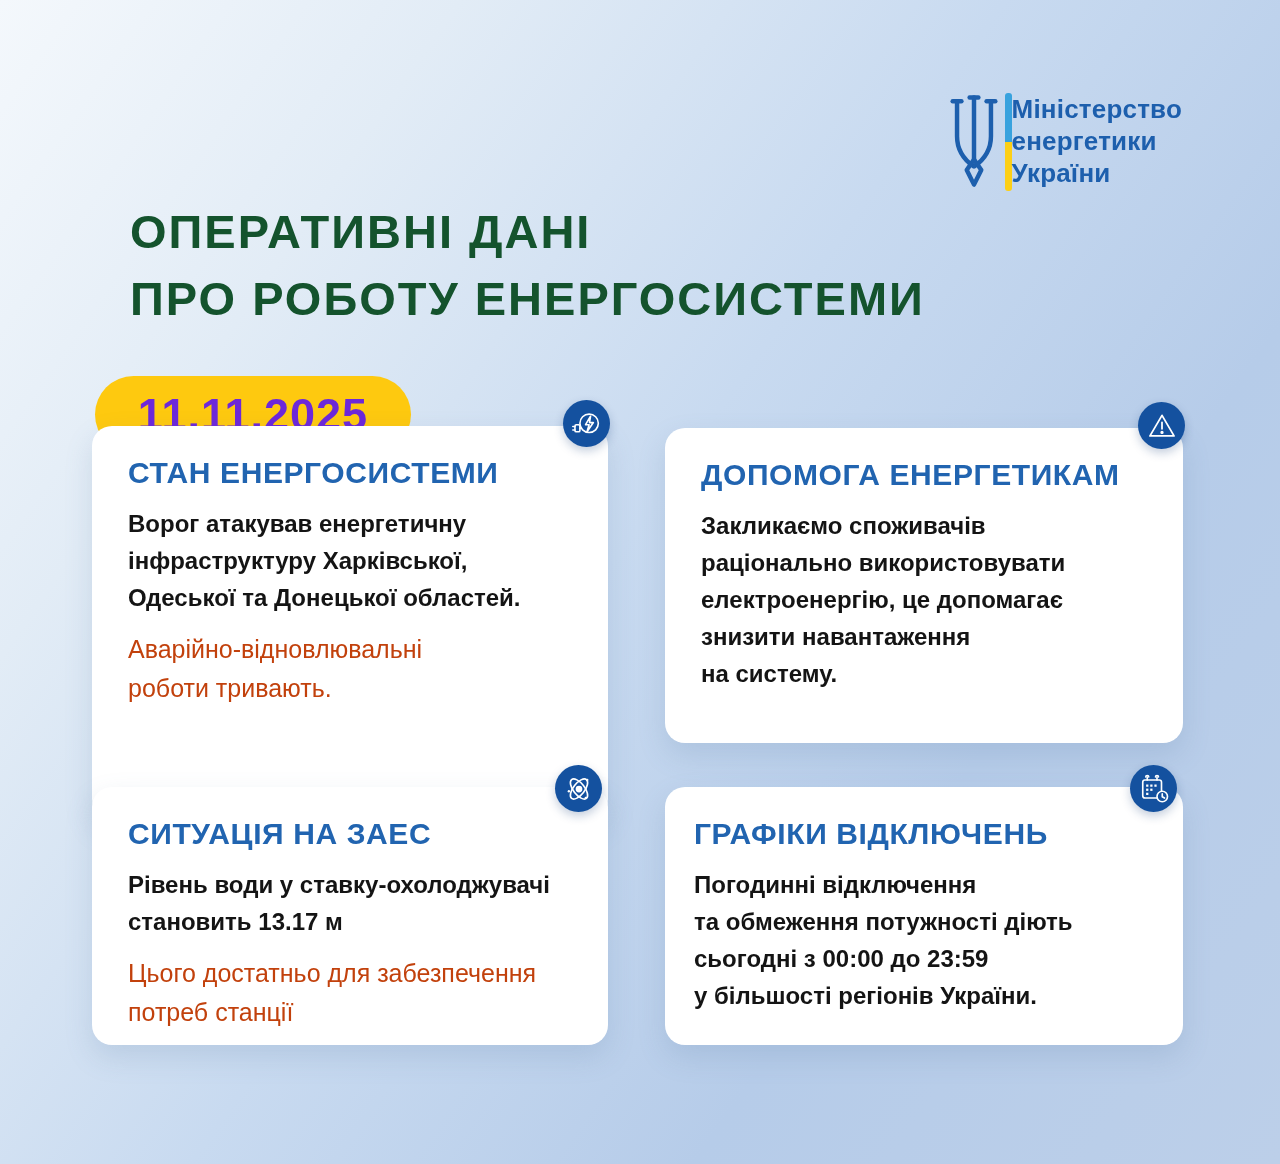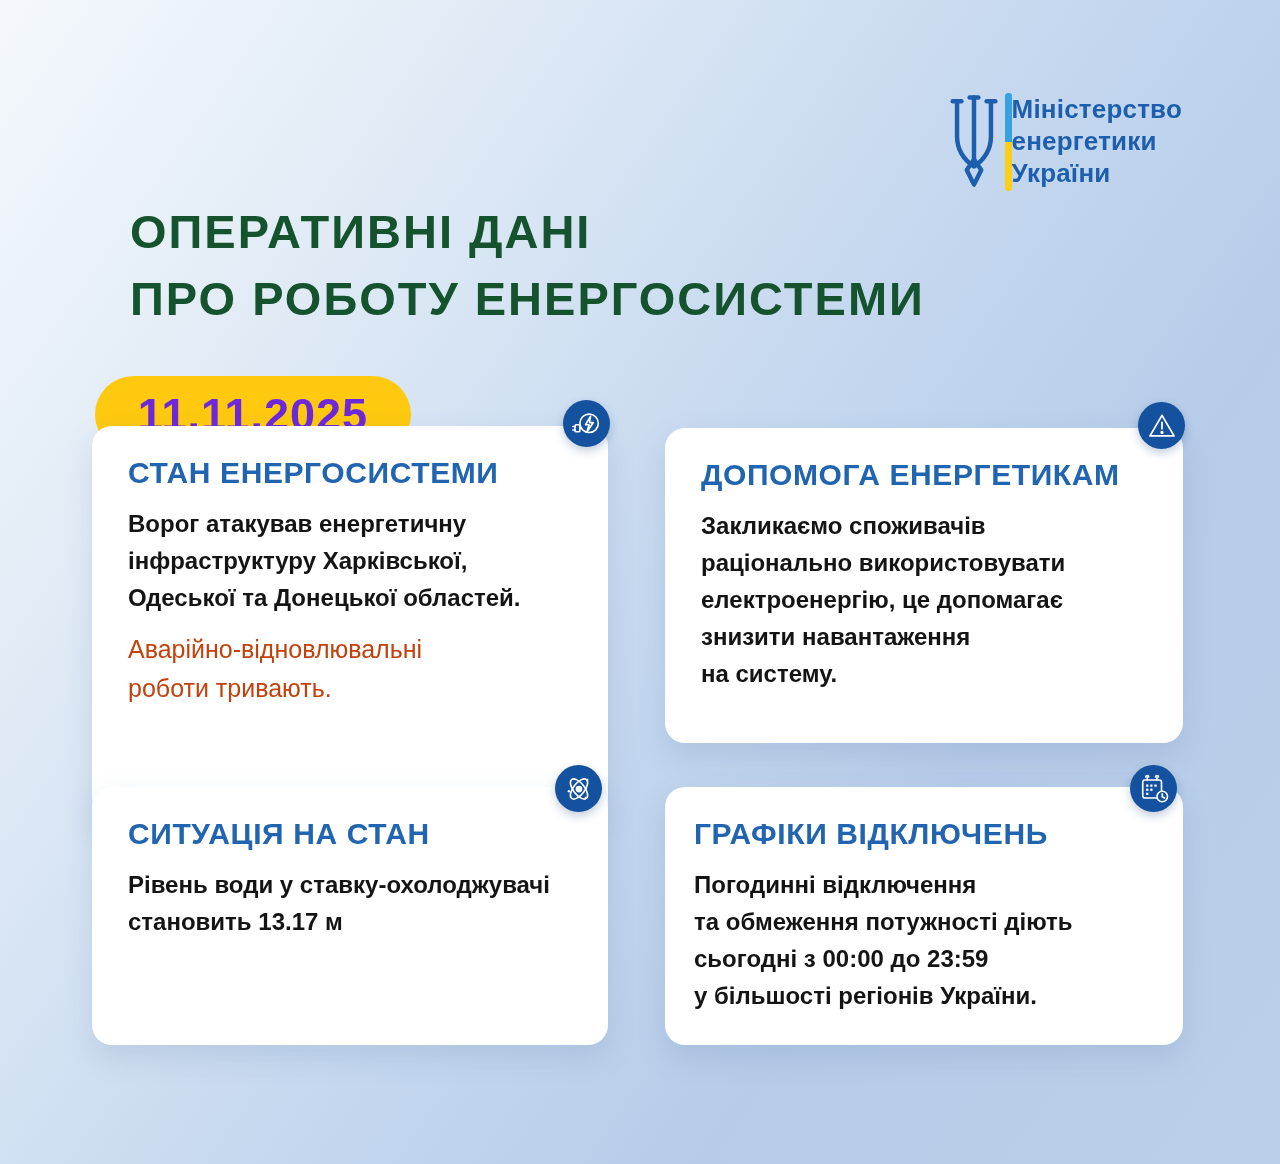--- a/index.html
+++ b/index.html
@@ -124,23 +124,25 @@
   <span class="icon-circle">
     <svg width="36" height="36" viewBox="0 0 48 48" fill="none" stroke="#ffffff" stroke-width="2.2" stroke-linecap="round">
       <ellipse cx="24" cy="24" rx="16" ry="7.5" transform="rotate(52 24 24)"></ellipse>
       <ellipse cx="24" cy="24" rx="16" ry="7.5" transform="rotate(-52 24 24)"></ellipse>
       <circle cx="24" cy="24" r="3.4" fill="#ffffff"></circle>
       <circle cx="35" cy="12" r="1.6" fill="#ffffff" stroke="none"></circle>
       <circle cx="10.5" cy="27" r="1.6" fill="#ffffff" stroke="none"></circle>
       <circle cx="33" cy="36" r="1.6" fill="#ffffff" stroke="none"></circle>
     </svg>
   </span>
-  <h2 class="card-title">СИТУАЦІЯ НА СТАН</h2>
+  <h2 class="card-title">СИТУАЦІЯ НА ЗАЕС</h2>
   <p class="card-lead pre">Рівень води у ставку-охолоджувачі
 становить 13.17 м</p>
+  <p class="card-note pre">Цього достатньо для забезпечення
+потреб станції</p>
 </section>
 
 <section class="card card-4">
   <span class="icon-circle">
     <svg width="36" height="36" viewBox="0 0 48 48" fill="none" stroke="#ffffff" stroke-width="2.2" stroke-linecap="round" stroke-linejoin="round">
       <rect x="9" y="12" width="25" height="24" rx="3"></rect>
       <path d="M15 12 v-4 M28 12 v-4"></path>
       <path d="M13 8 a2 2 0 0 1 4 0 M26 8 a2 2 0 0 1 4 0"></path>
       <rect x="13.5" y="18" width="3" height="3" fill="#ffffff" stroke="none"></rect>
       <rect x="19" y="18" width="3" height="3" fill="#ffffff" stroke="none"></rect>

